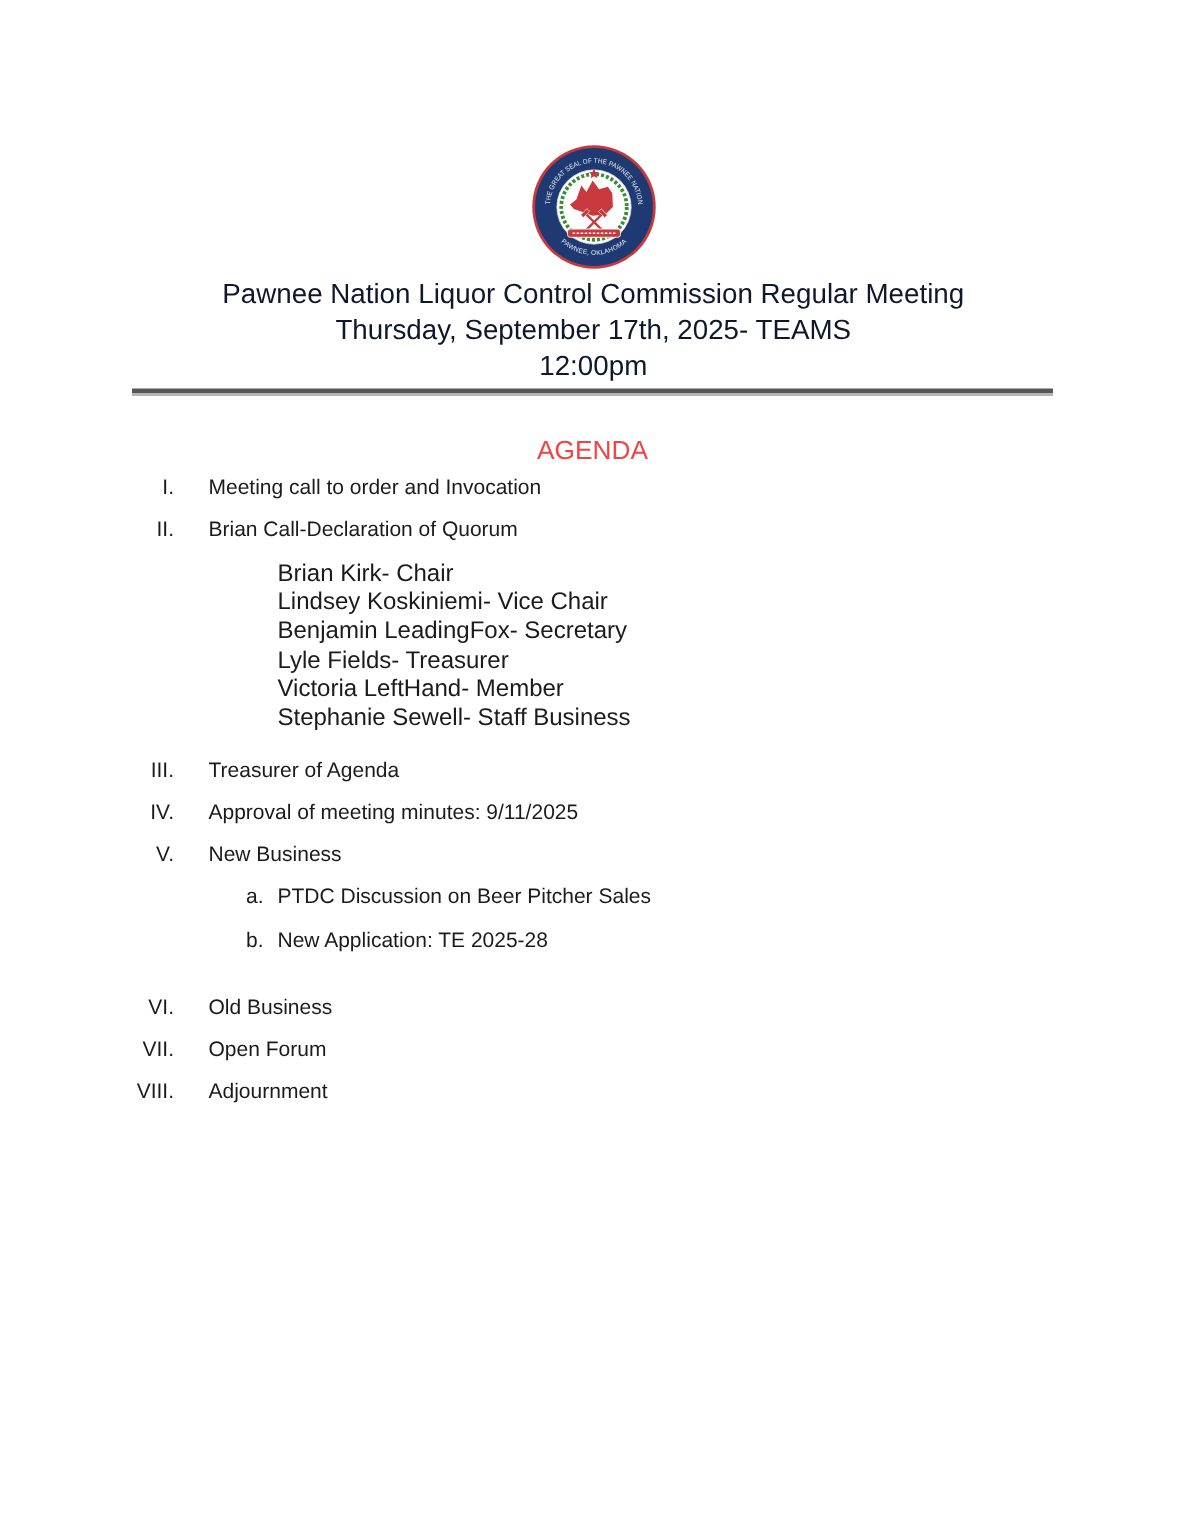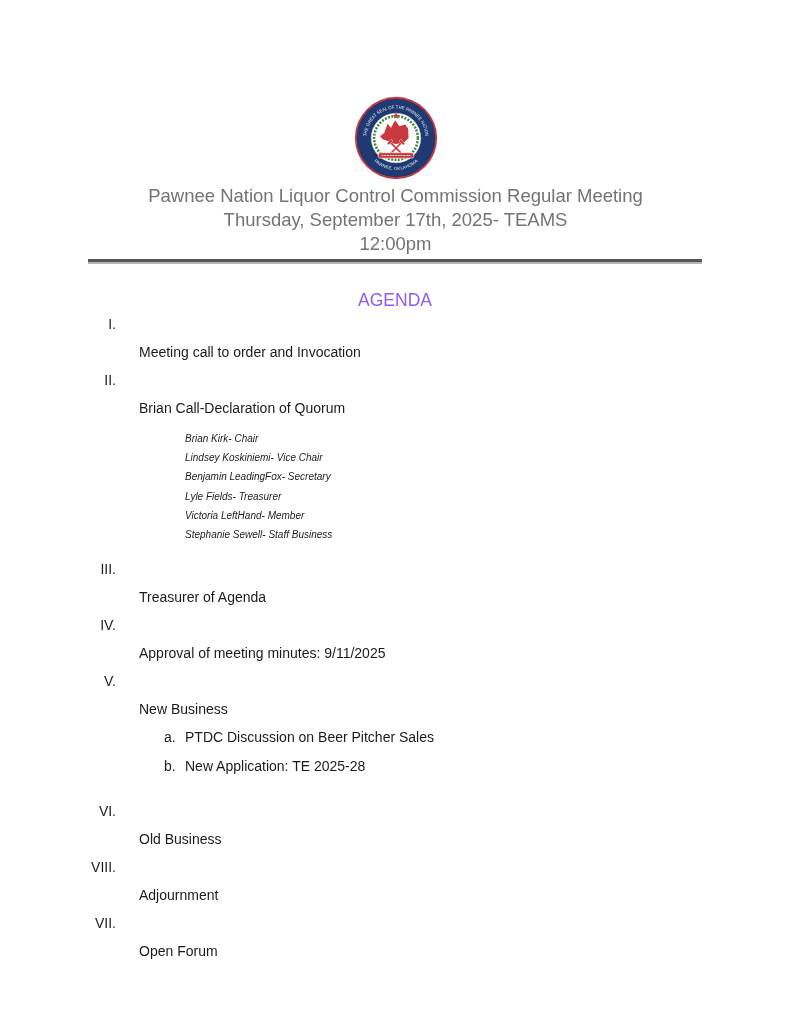--- a/index.html
+++ b/index.html
@@ -19,56 +19,55 @@
     height: 84px;
     margin: 96px auto 0 auto;
   }
   .seal-wrap svg { display: block; width: 84px; height: 84px; }
   
   .title-block {
     margin-top: 4px;
     text-align: center;
     font-size: 18.5px;
     line-height: 24px;
-    color: #737373;
+    color: #0f172a;
   }
   .rule {
     margin: 3px 89px 0 88px;
     height: 3px;
     background: #575757;
     box-shadow: 0 2px 0 #b5b5b5;
   }
   
   .content {
     padding: 0 89px 0 88px;
   }
   .agenda-heading {
     margin-top: 28px;
     text-align: center;
     font-size: 17.5px;
     line-height: 20px;
-    color: #8b5cf6;
+    color: #ef4444;
   }
   .agenda-list { margin-top: 7px; font-size: 14px; }
   .item {
     display: flex;
     line-height: 15px;
     margin-bottom: 13px;
   }
   .item .numeral {
     width: 28px;
     text-align: right;
     flex: 0 0 28px;
   }
-  .item .itext { margin-left: 23px; margin-top: 28px; }
+  .item .itext { margin-left: 23px; }
   .roll-call {
     margin: 1px 0 18px 97px;
     line-height: 19.2px;
-    font-size: 10px;
-    font-style: italic;
+    font-size: 16px;
   }
   .subitems { margin-left: 76px; }
   .subitem {
     display: flex;
     line-height: 15px;
     margin-bottom: 14px;
   }
   .subitem .letter { flex: 0 0 13px; }
   .subitem .stext { margin-left: 8px; }
   .spaced-before { margin-top: 30px; }
@@ -175,25 +174,25 @@
           <span class="stext">New Application: TE 2025-28</span>
         </div>
       </div>
 
       <div class="item spaced-before">
         <span class="numeral">VI.</span>
         <span class="itext">Old Business</span>
       </div>
 
       <div class="item">
-        <span class="numeral">VIII.</span>
-        <span class="itext">Adjournment</span>
+        <span class="numeral">VII.</span>
+        <span class="itext">Open Forum</span>
       </div>
 
       <div class="item">
-        <span class="numeral">VII.</span>
-        <span class="itext">Open Forum</span>
+        <span class="numeral">VIII.</span>
+        <span class="itext">Adjournment</span>
       </div>
 
     </div>
   </div>
 
 </div>
 
 </body></html>

